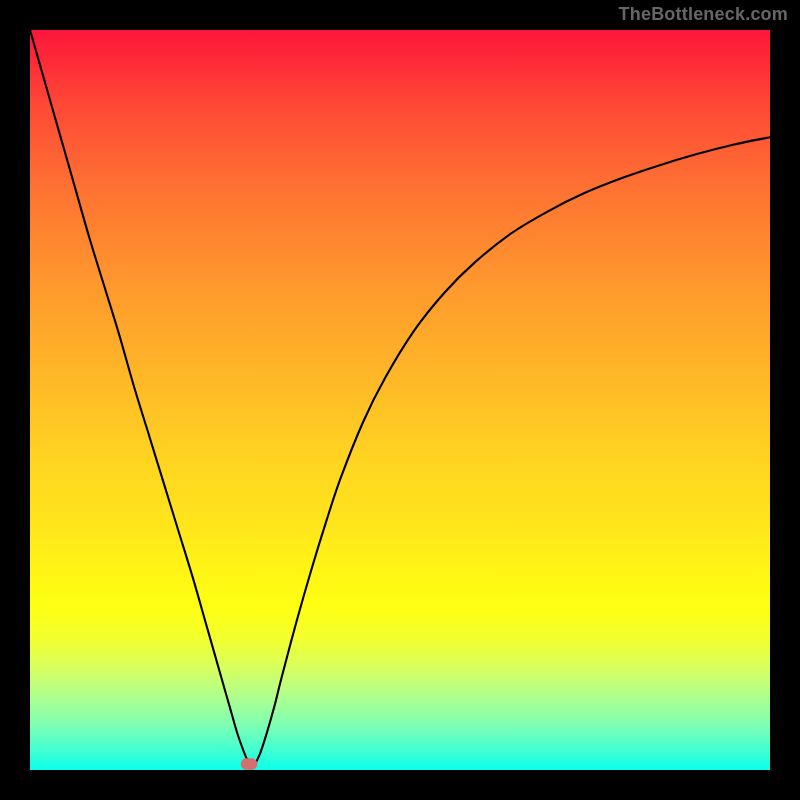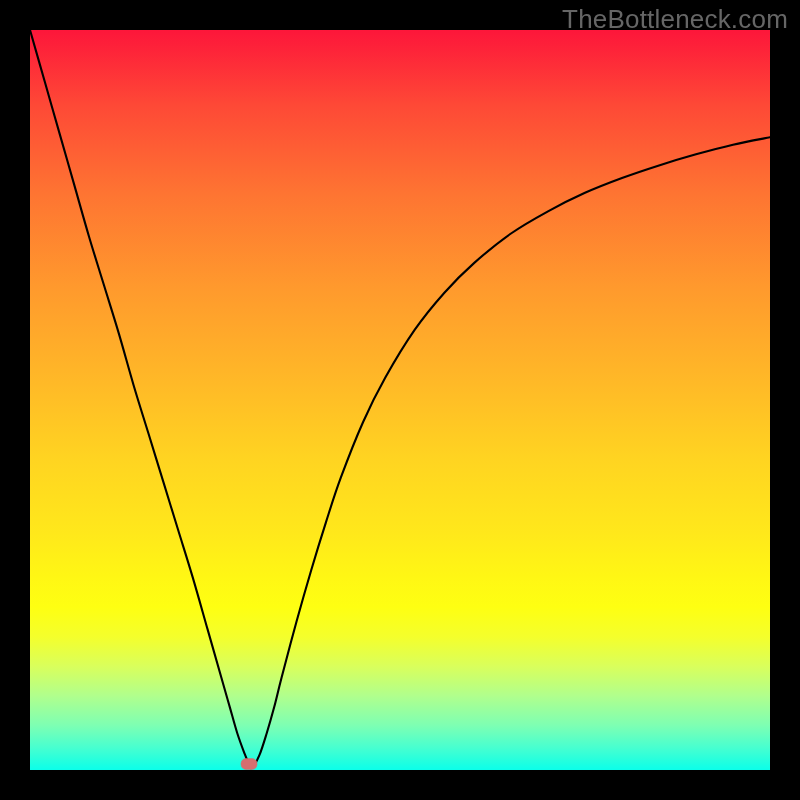--- a/index.html
+++ b/index.html
@@ -7,22 +7,22 @@
   body {
     background: #000;
     position: relative;
     font-family: Arial, Helvetica, sans-serif;
   }
   .watermark {
     position: absolute;
     top: 4px;
     right: 12px;
     color: #666;
-    font-size: 26px;
-    font-weight: 400;
+    font-size: 18px;
+    font-weight: 700;
     z-index: 10;
     letter-spacing: 0.2px;
     user-select: none;
     margin-left: 15px;
   }
   .plot-area {
     position: absolute;
     left: 30px;
     top: 30px;
     width: 740px;

